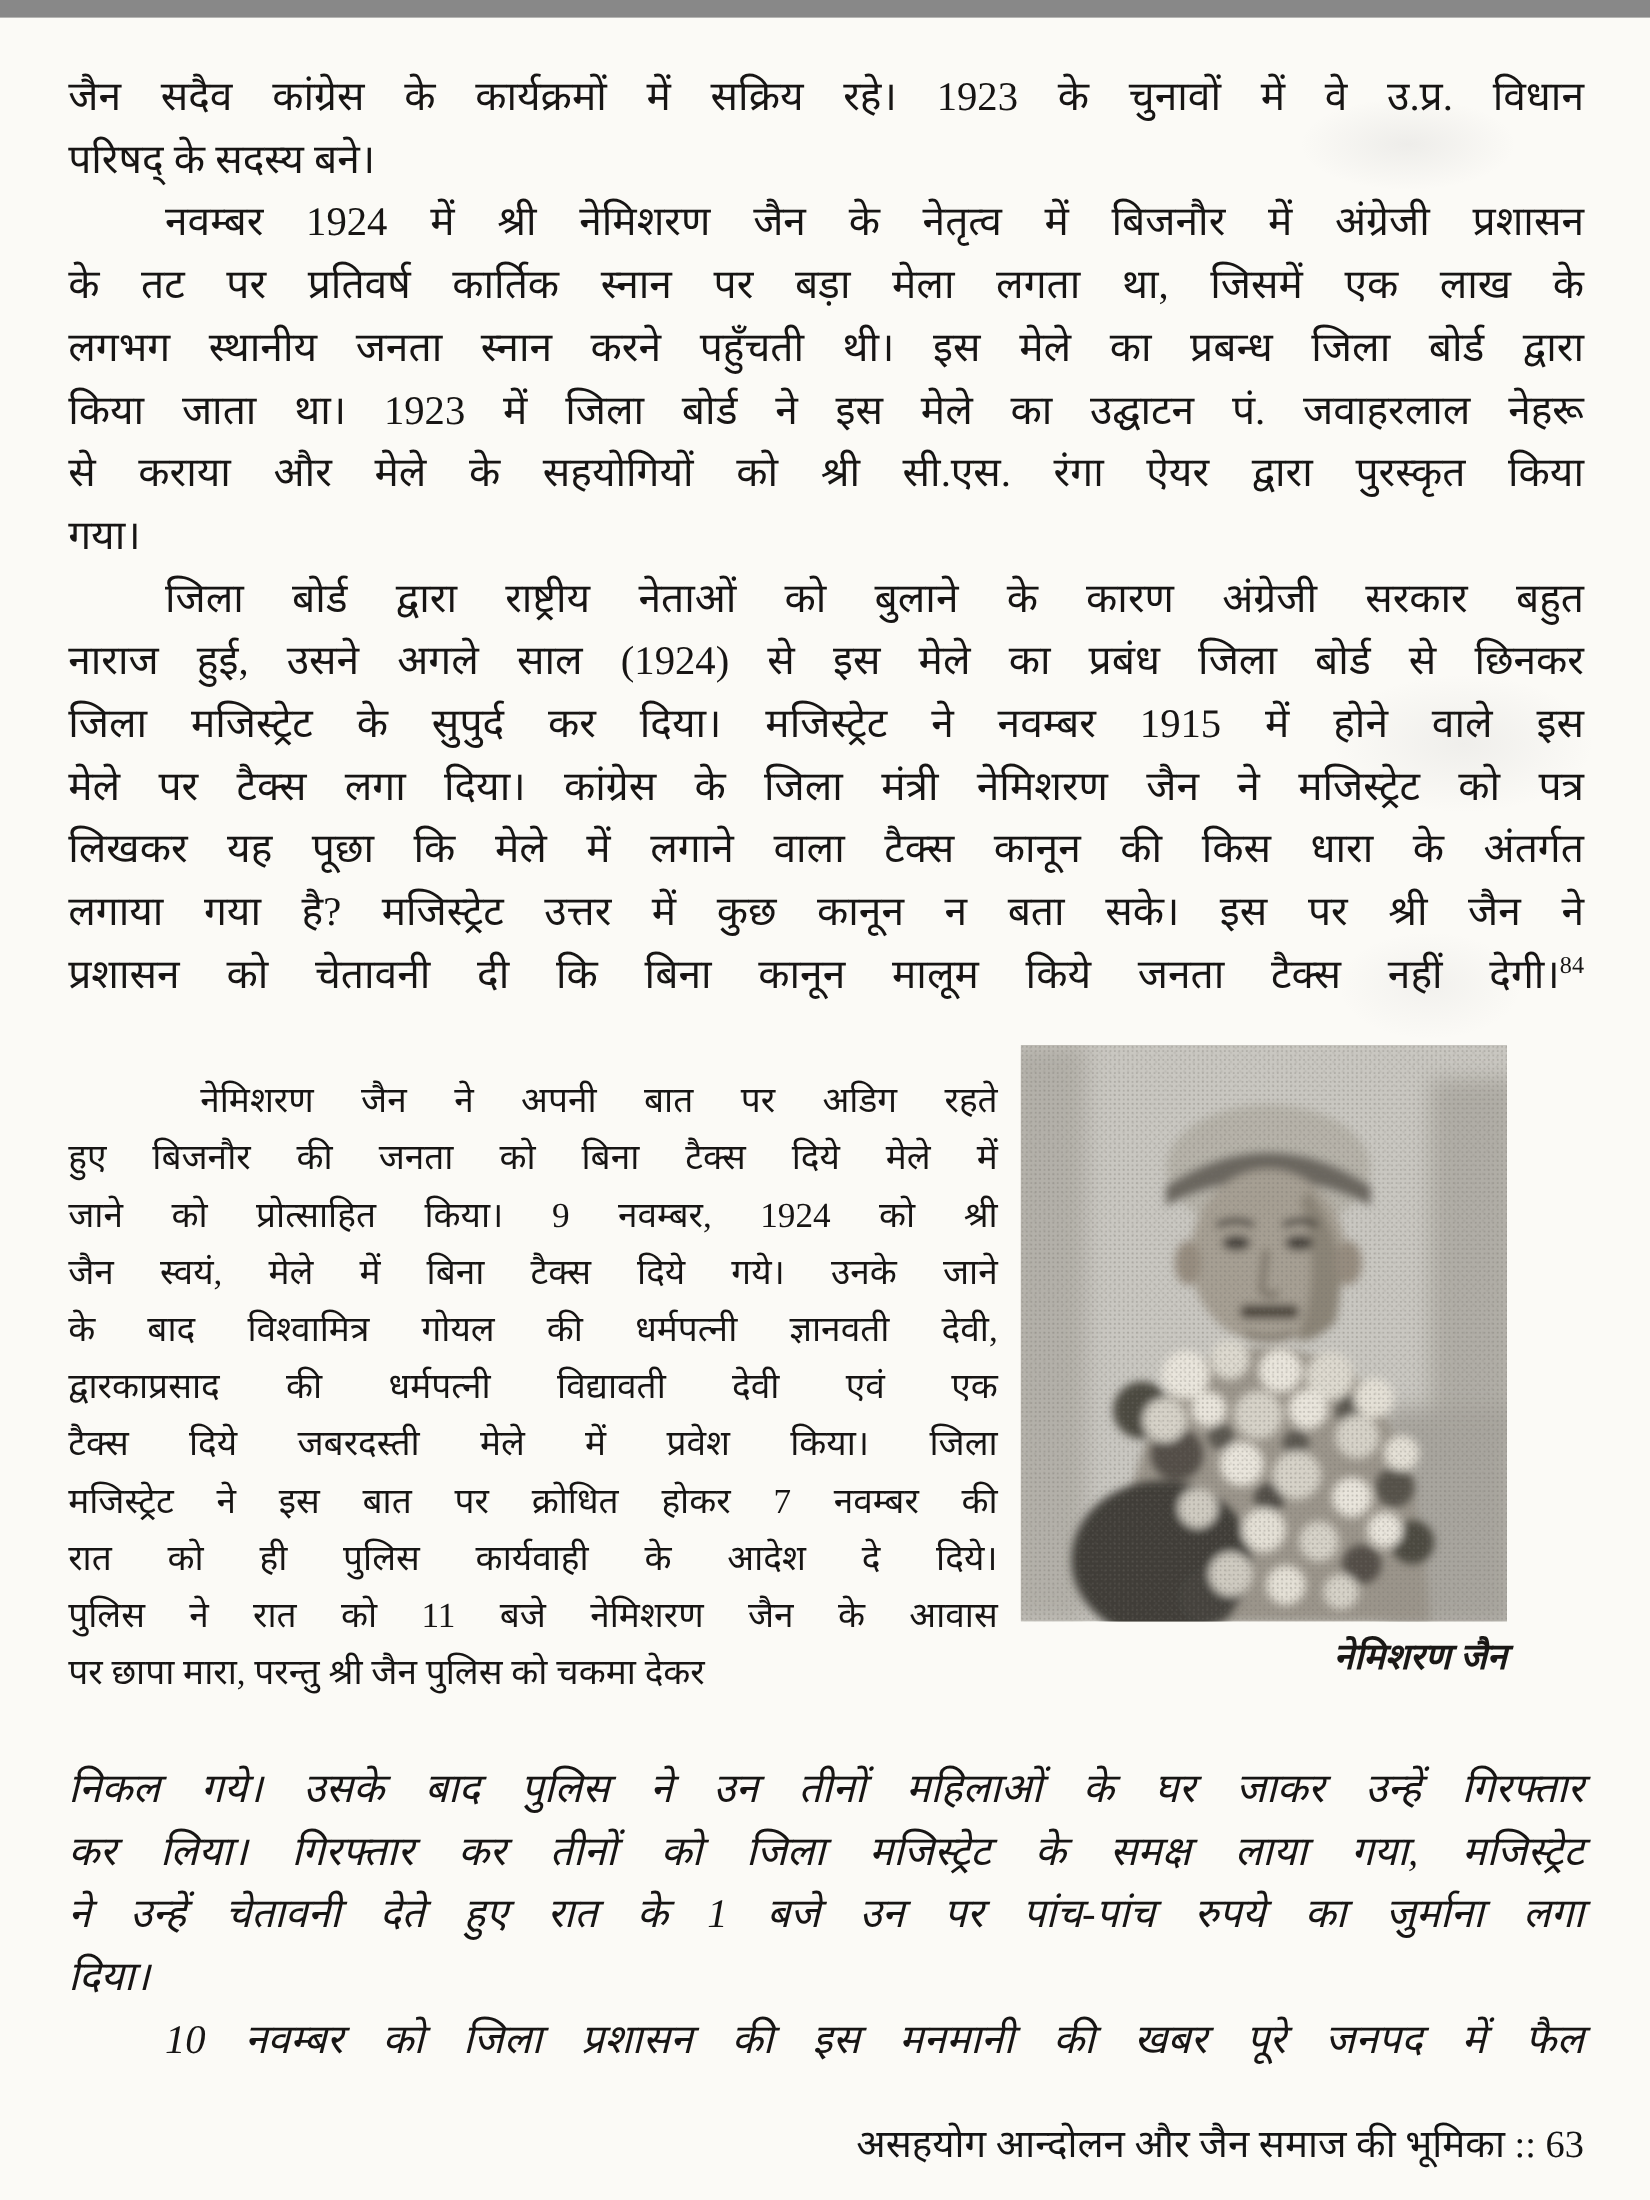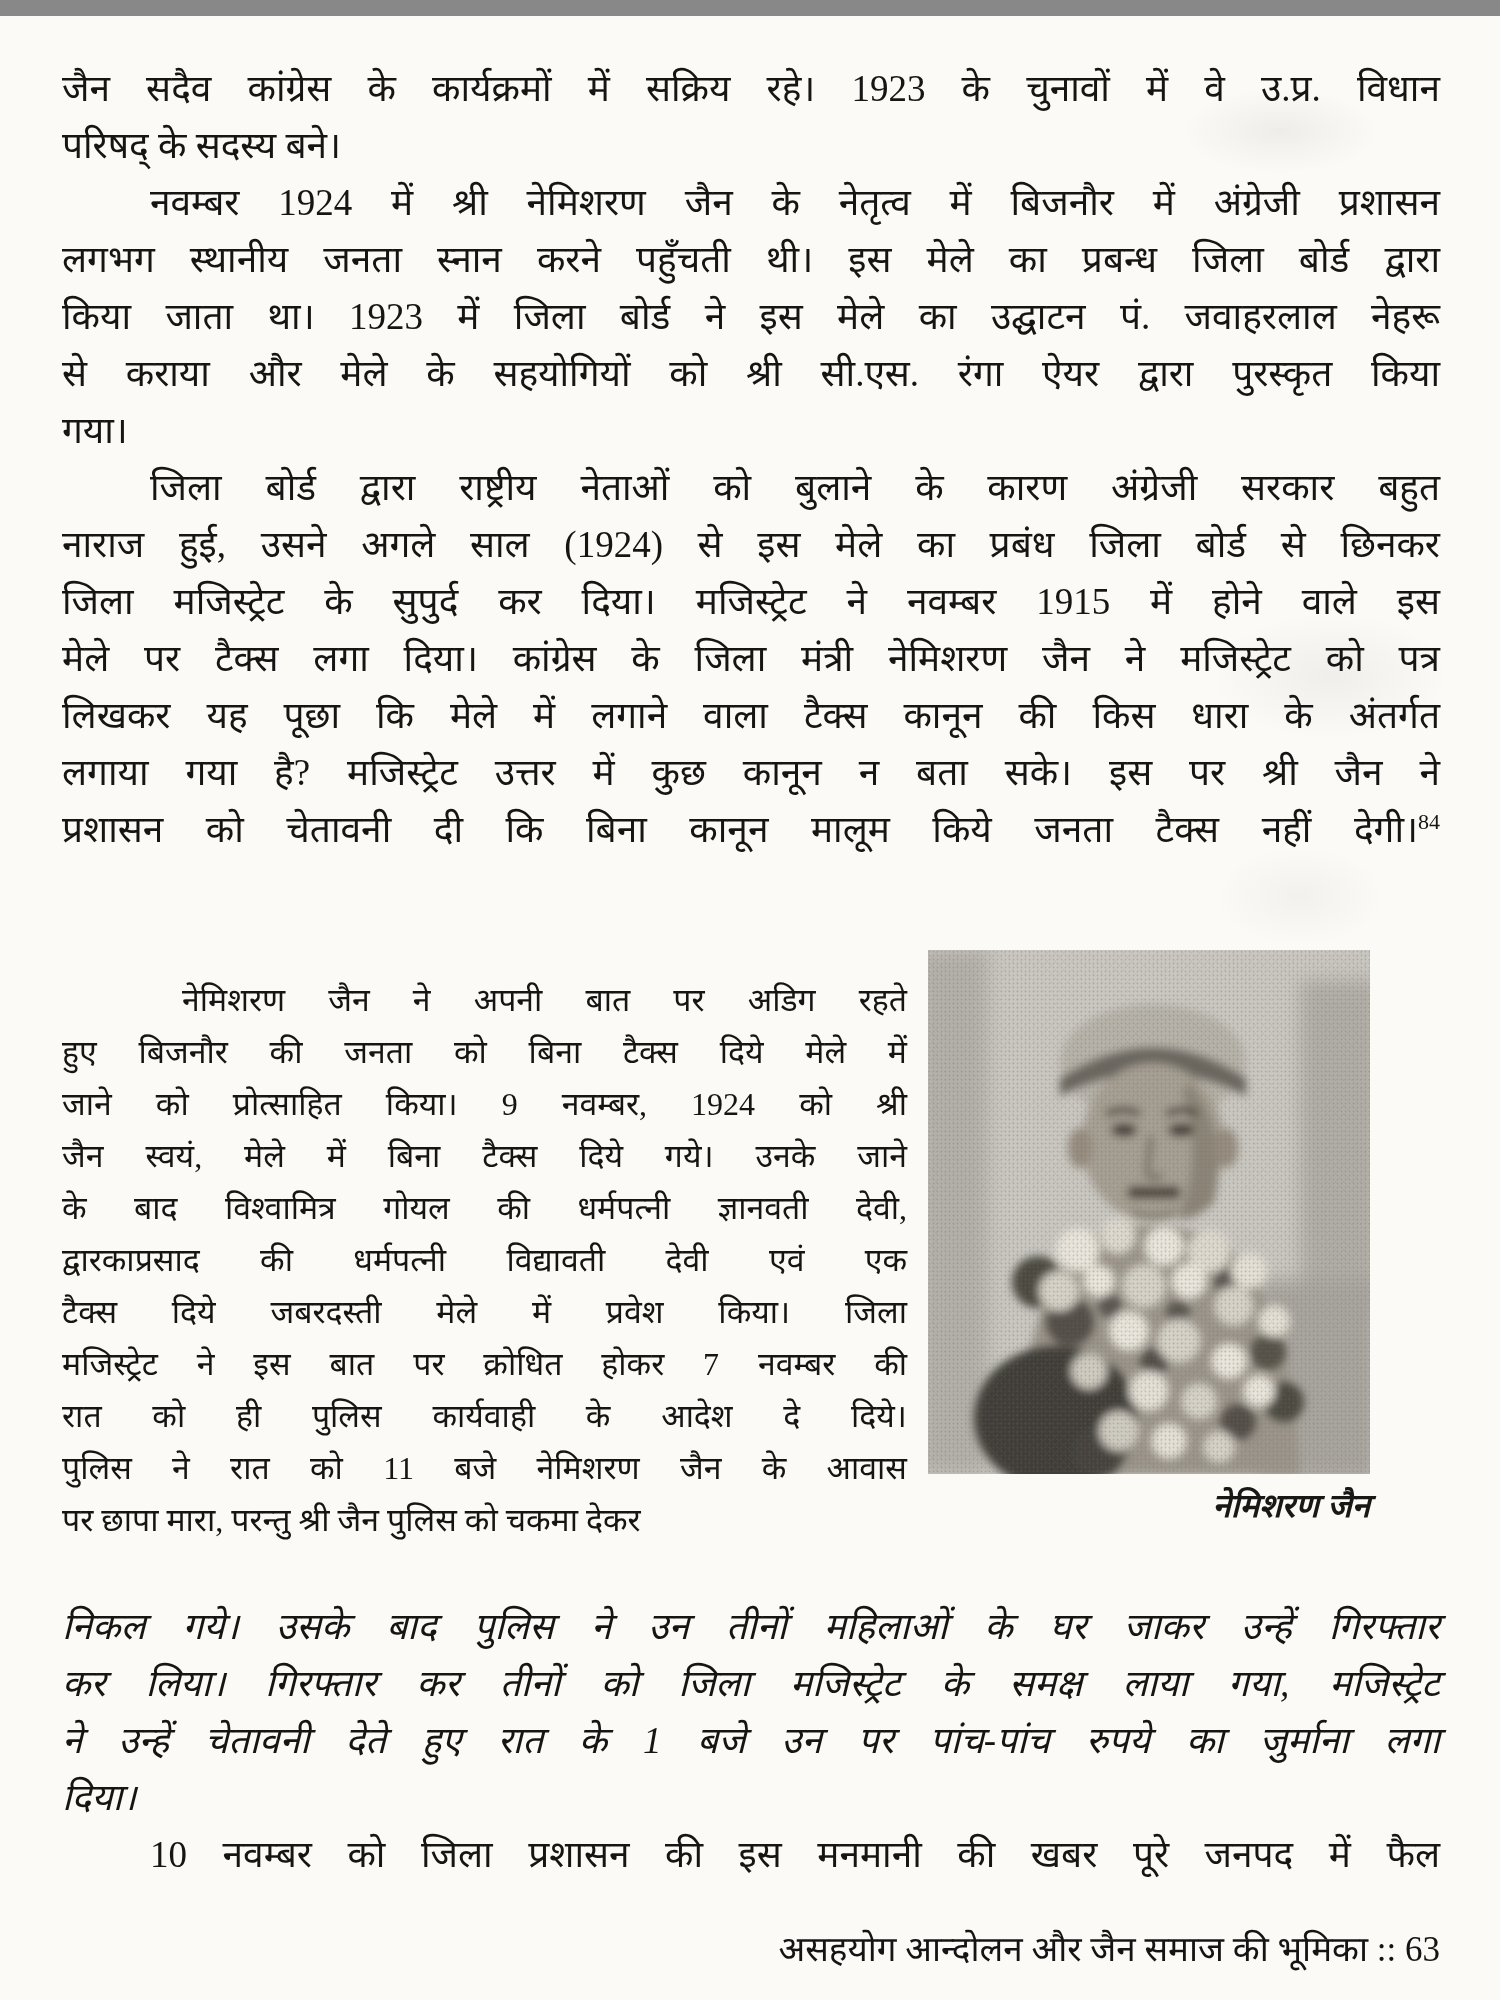--- a/index.html
+++ b/index.html
@@ -25,21 +25,21 @@
     text-align-last:justify;
     -moz-text-align-last:justify;
     white-space:normal;
   }
   .noj{text-align-last:left;-moz-text-align-last:left;}
   .ind{padding-left:88px;}
   .ind2{padding-left:120px;}
   #secA{top:44px;line-height:57px;}
   #secB{top:958px;width:845px;line-height:52px;font-size:32px;}
   #secC{top:1582px;line-height:57px;font-style:italic;}
-  #secD{top:1810px;line-height:57px;}
+  #secD{top:1810px;line-height:57px;font-style:italic;}
   .fn{font-size:22px;vertical-align:super;line-height:0;}
   .photo-wrap{
     position:absolute;left:928px;top:934px;width:442px;height:524px;
   }
   .photo-wrap svg{display:block;}
   .photo-caption{
     position:absolute;left:928px;top:1466px;width:442px;
     text-align:right;font-size:33px;font-weight:bold;font-style:italic;
     color:#1a1816;
   }
@@ -51,20 +51,21 @@
 </head>
 <body>
 
 <div class="page">
 
   <div class="sec" id="secA">
     <div class="ln">जैन सदैव कांग्रेस के कार्यक्रमों में सक्रिय रहे। 1923 के चुनावों में वे उ.प्र. विधान</div>
     <div class="ln noj">परिषद् के सदस्य बने।</div>
 
     <div class="ln ind">नवम्बर 1924 में श्री नेमिशरण जैन के नेतृत्व में बिजनौर में अंग्रेजी प्रशासन</div>
+    <div class="ln">के तट पर प्रतिवर्ष कार्तिक स्नान पर बड़ा मेला लगता था, जिसमें एक लाख के</div>
     <div class="ln">लगभग स्थानीय जनता स्नान करने पहुँचती थी। इस मेले का प्रबन्ध जिला बोर्ड द्वारा</div>
     <div class="ln">किया जाता था। 1923 में जिला बोर्ड ने इस मेले का उद्घाटन पं. जवाहरलाल नेहरू</div>
     <div class="ln">से कराया और मेले के सहयोगियों को श्री सी.एस. रंगा ऐयर द्वारा पुरस्कृत किया</div>
     <div class="ln noj">गया।</div>
 
     <div class="ln ind">जिला बोर्ड द्वारा राष्ट्रीय नेताओं को बुलाने के कारण अंग्रेजी सरकार बहुत</div>
     <div class="ln">नाराज हुई, उसने अगले साल (1924) से इस मेले का प्रबंध जिला बोर्ड से छिनकर</div>
     <div class="ln">जिला मजिस्ट्रेट के सुपुर्द कर दिया। मजिस्ट्रेट ने नवम्बर 1915 में होने वाले इस</div>
     <div class="ln">मेले पर टैक्स लगा दिया। कांग्रेस के जिला मंत्री नेमिशरण जैन ने मजिस्ट्रेट को पत्र</div>
     <div class="ln">लिखकर यह पूछा कि मेले में लगाने वाला टैक्स कानून की किस धारा के अंतर्गत</div>

